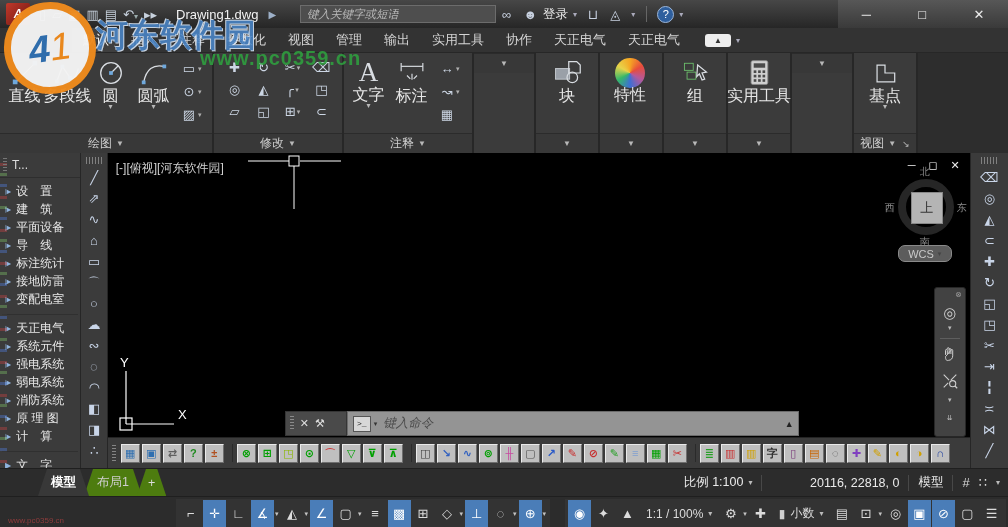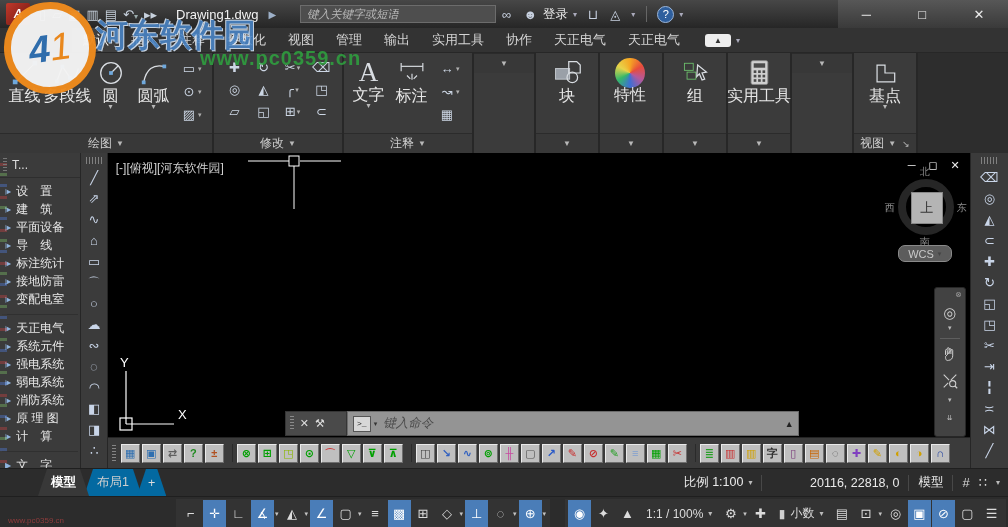--- a/index.html
+++ b/index.html
@@ -121,21 +121,21 @@
   .telec-row{height:30px;background:#3b3b3b;border-top:1px solid #242424;display:flex;align-items:center;padding-left:4px;}
   .grip-v2{width:4px;height:16px;margin-right:5px;background:repeating-linear-gradient(180deg,#858585 0 1px,transparent 1px 3px);}
   .telec-ics{display:flex;align-items:center;}
   .t-ic{width:17px;height:17px;background:#bfbfbf;border:1px solid;border-color:#eaeaea #6e6e6e #6e6e6e #eaeaea;
         display:inline-flex;align-items:center;justify-content:center;margin-right:2px;}
   .t-ic .ig{font-size:11px;font-weight:bold;line-height:11px;}
   .isep{width:4px;height:18px;border-right:1px solid #2a2a2a;margin:0 4px 0 2px;}
   
   .tabs-row{height:27px;background:#2c2c2c;border-top:1px solid #1f1f1f;display:flex;align-items:center;position:relative;}
   .ltabs{display:flex;margin-left:38px;height:100%;}
-  .ltab{padding:0 13px;display:flex;align-items:center;font-size:12.5px;color:#cfcfcf;background:#0369a1;
+  .ltab{padding:0 13px;display:flex;align-items:center;font-size:12.5px;color:#cfcfcf;background:#4d7c0f;
         clip-path:polygon(9px 0,calc(100% - 9px) 0,100% 100%,0 100%);margin-right:-5px;}
   .ltab.active{background:#383838;color:#fff;font-weight:bold;z-index:2;}
   .ltab.add{padding:0 11px;color:#ddd;}
   .status-right{position:absolute;right:0;top:0;height:100%;display:flex;align-items:center;gap:9px;
                 padding-right:8px;font-size:12.5px;color:#eaeaea;}
   .st-sep{width:1px;height:16px;background:#484848;}
   .st-coords{min-width:128px;text-align:right;}
   .caret{font-size:8px;color:#bbb;}
   .st-ic{font-size:13px;color:#d8d8d8;}
   

